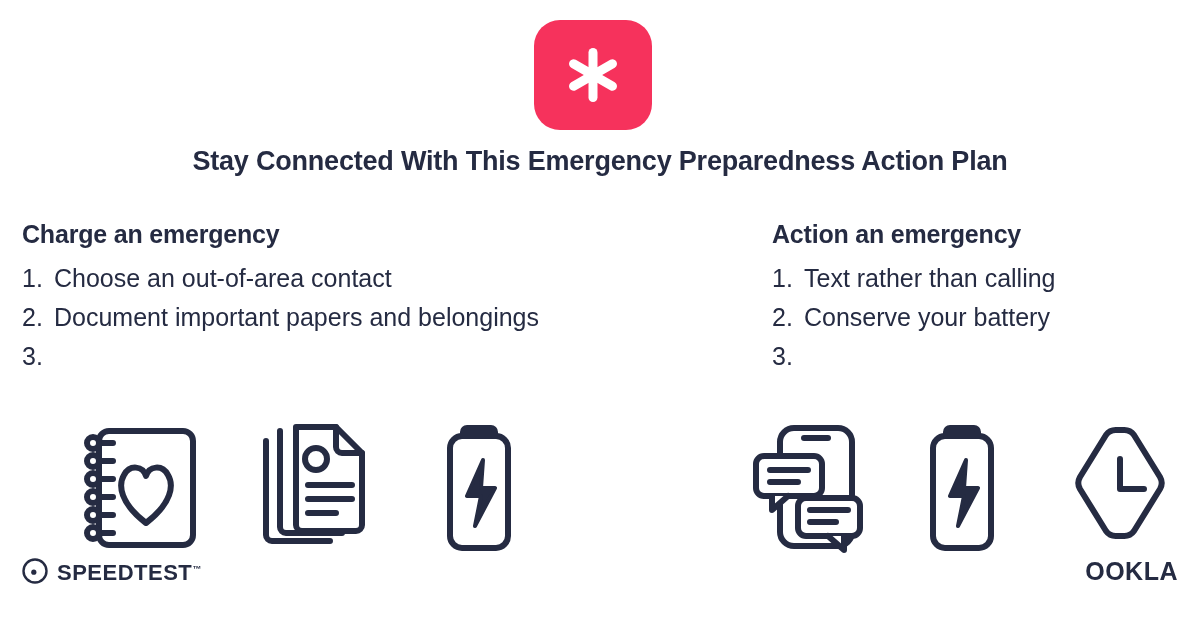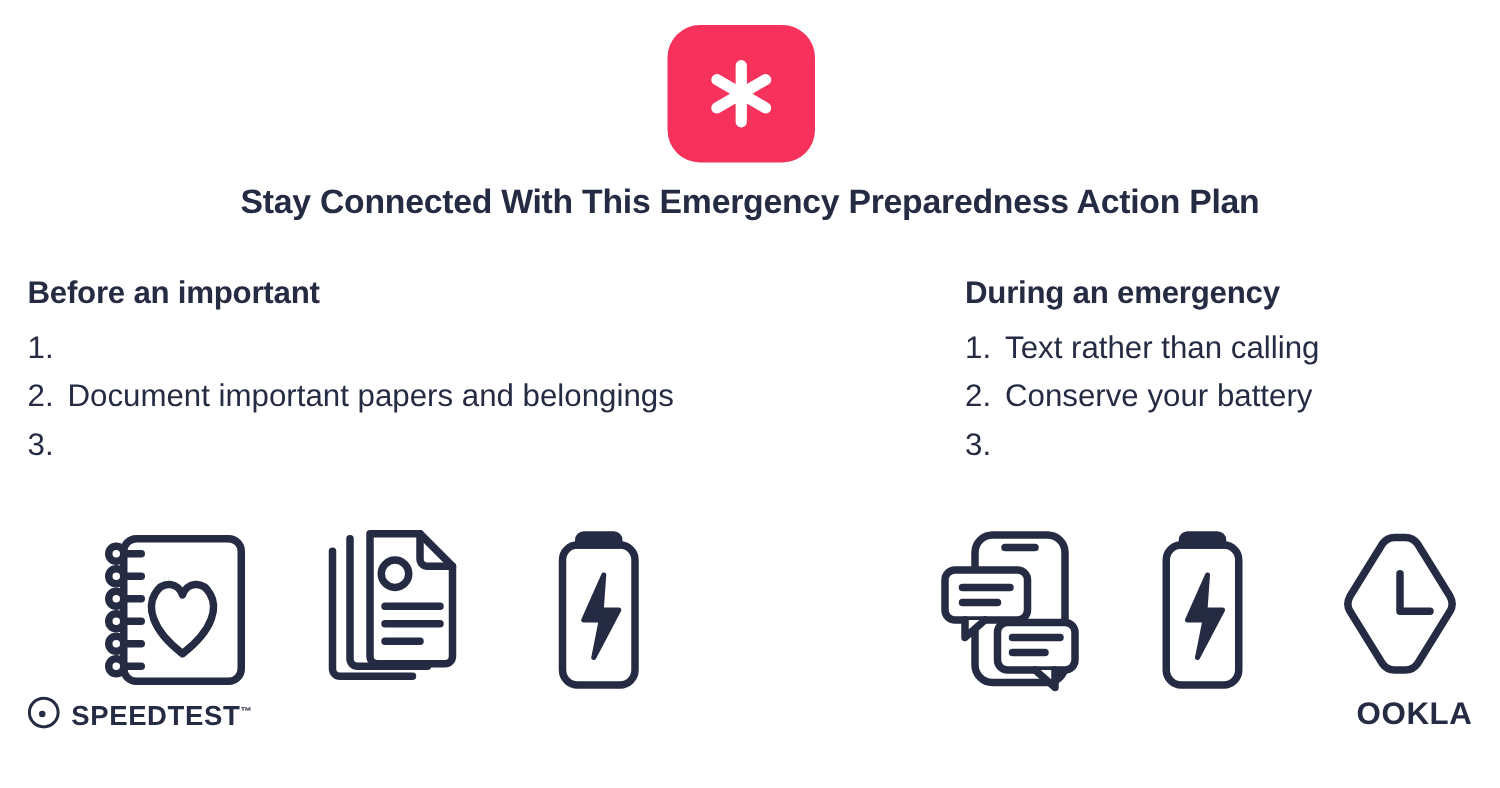--- a/index.html
+++ b/index.html
@@ -159,37 +159,38 @@
           <rect x="26.5" y="4" width="9" height="54" rx="4.5" transform="rotate(120 31 31)"></rect>
           <circle cx="31" cy="31" r="9"></circle>
         </g>
       </svg>
     </span>
   </div>
 
   <div class="main-title">Stay Connected With This Emergency Preparedness Action Plan</div>
 
   <div class="col col-left">
-    <h2 class="col-heading">Before an important</h2>
+    <h2 class="col-heading">Charge an emergency</h2>
     <ol class="list">
       <li>
         <span class="num">1.</span>
+        <span>Choose an out-of-area contact</span>
       </li>
       <li>
         <span class="num">2.</span>
         <span>Document important papers and belongings</span>
       </li>
       <li>
         <span class="num">3.</span>
       </li>
     </ol>
   </div>
 
   <div class="col col-right">
-    <h2 class="col-heading">During an emergency</h2>
+    <h2 class="col-heading">Action an emergency</h2>
     <ol class="list">
       <li>
         <span class="num">1.</span>
         <span>Text rather than calling</span>
       </li>
       <li>
         <span class="num">2.</span>
         <span>Conserve your battery</span>
       </li>
       <li>

